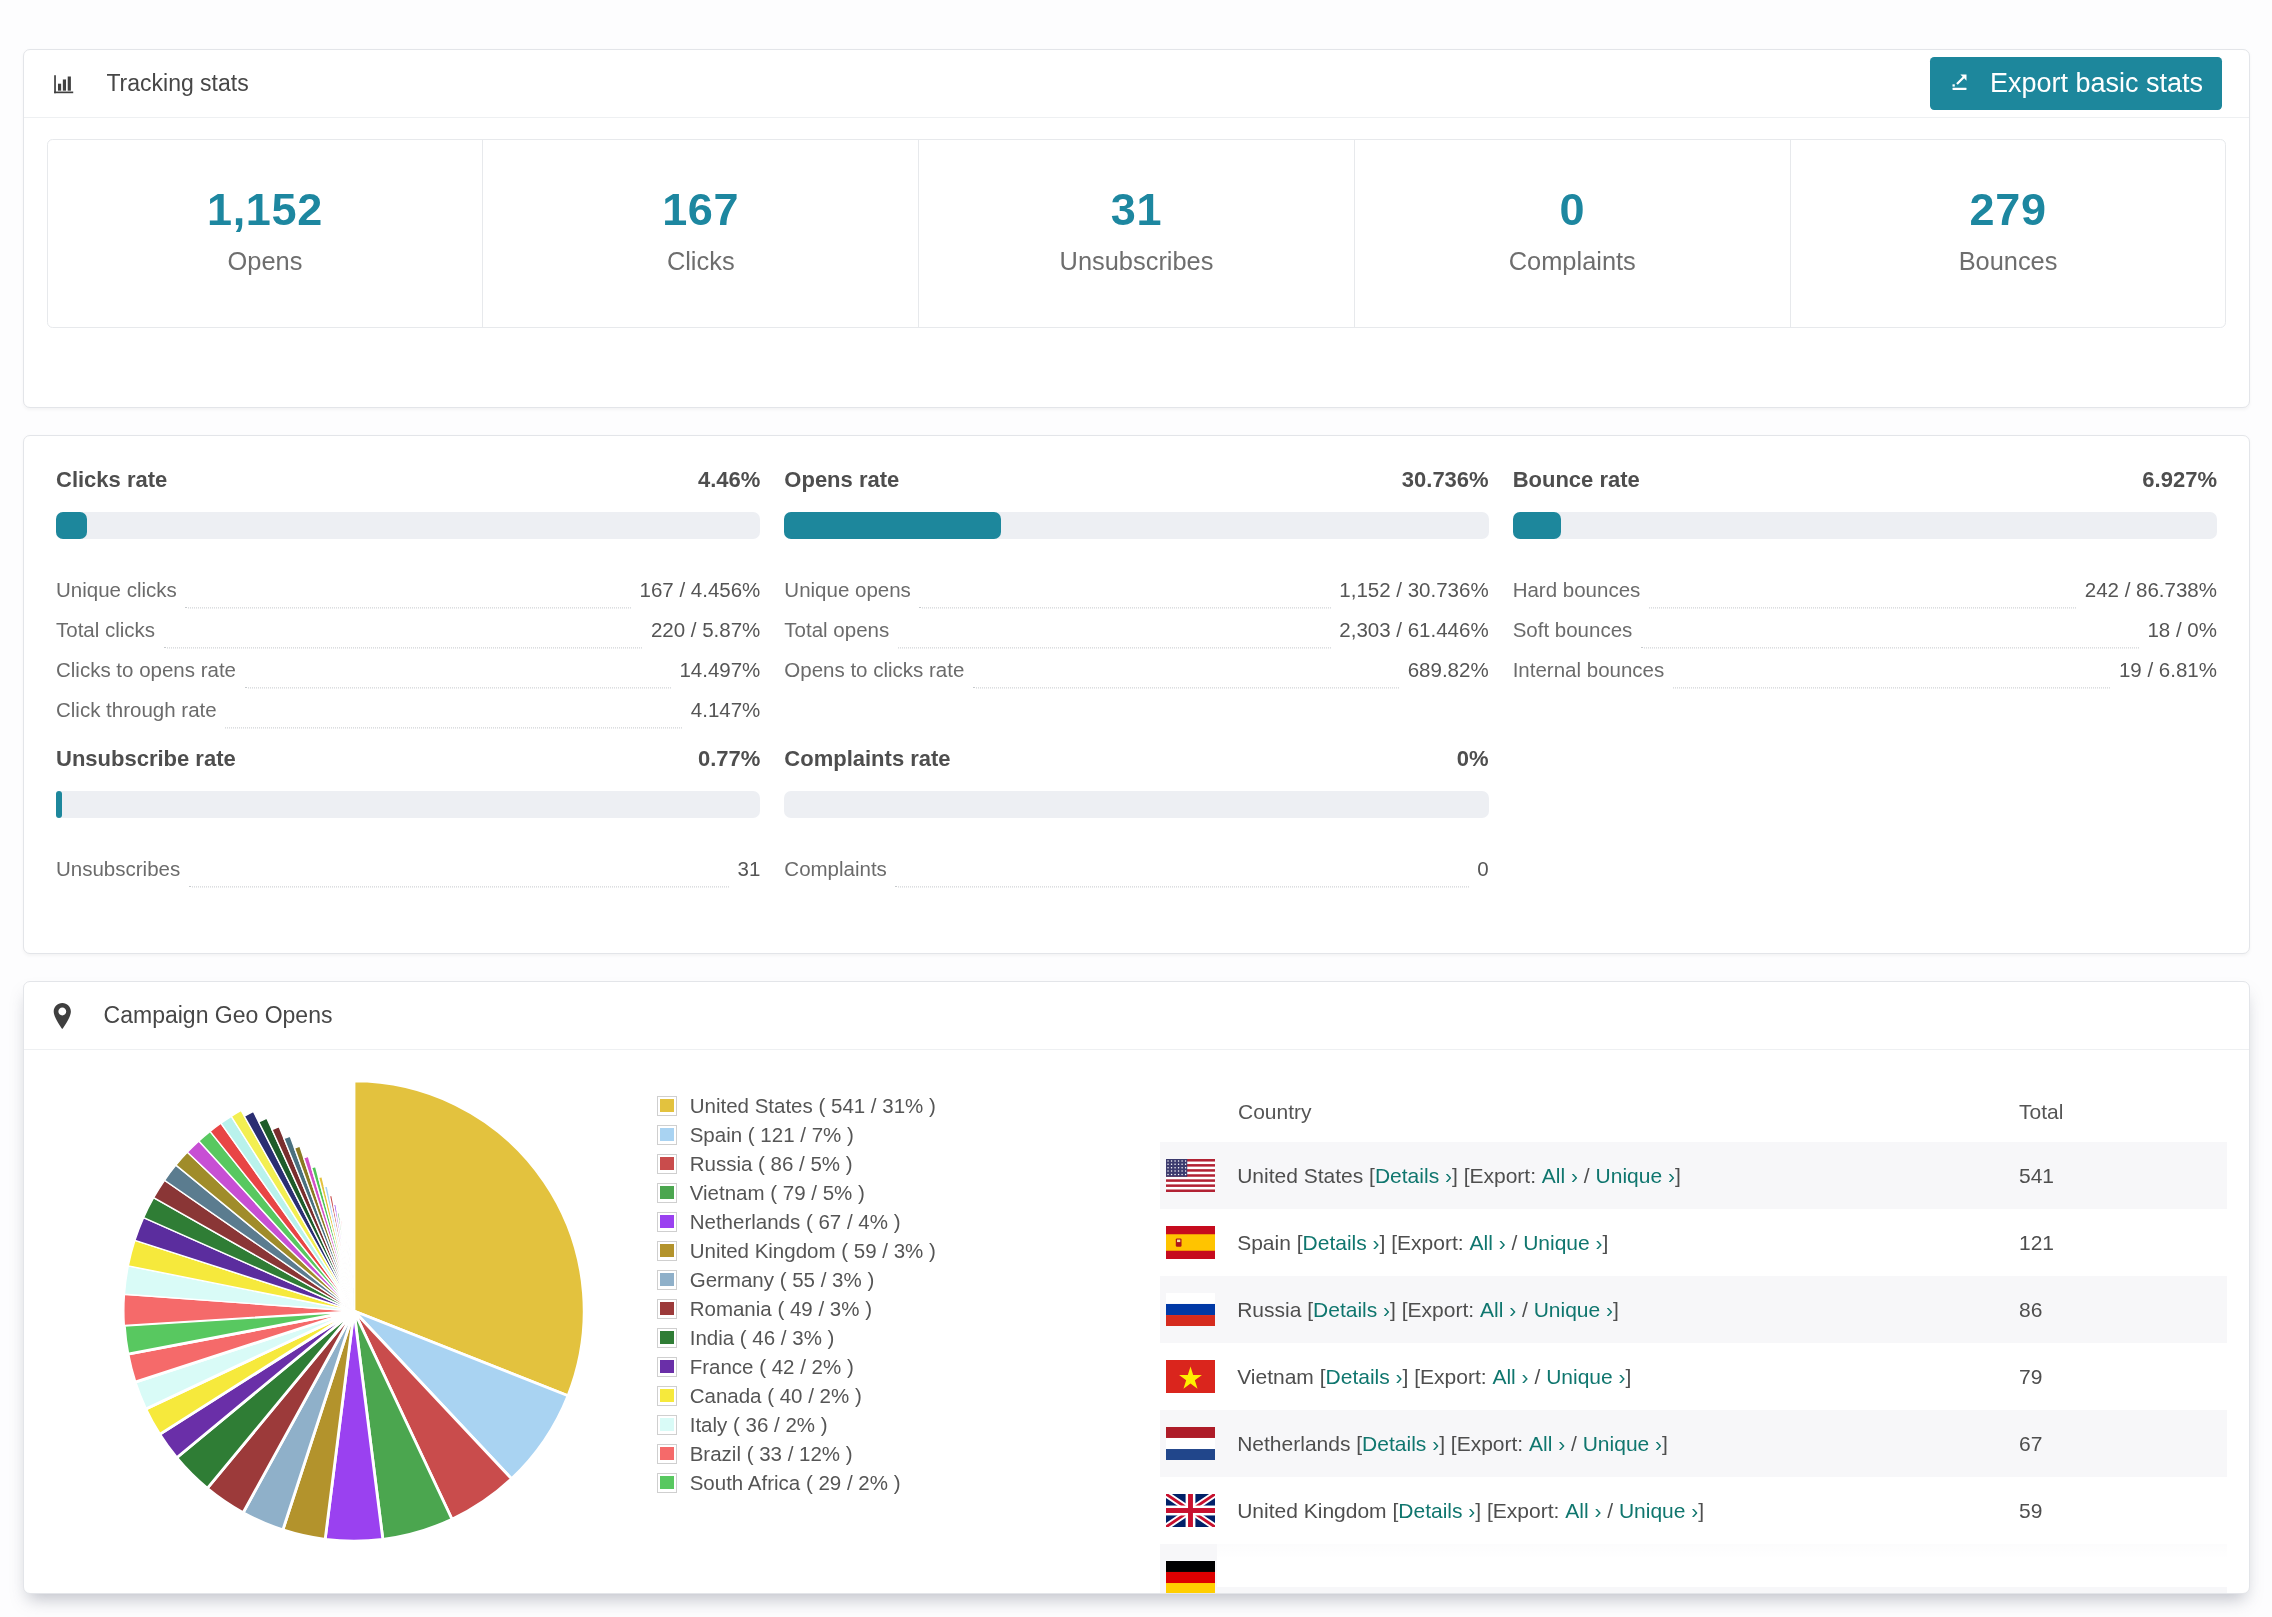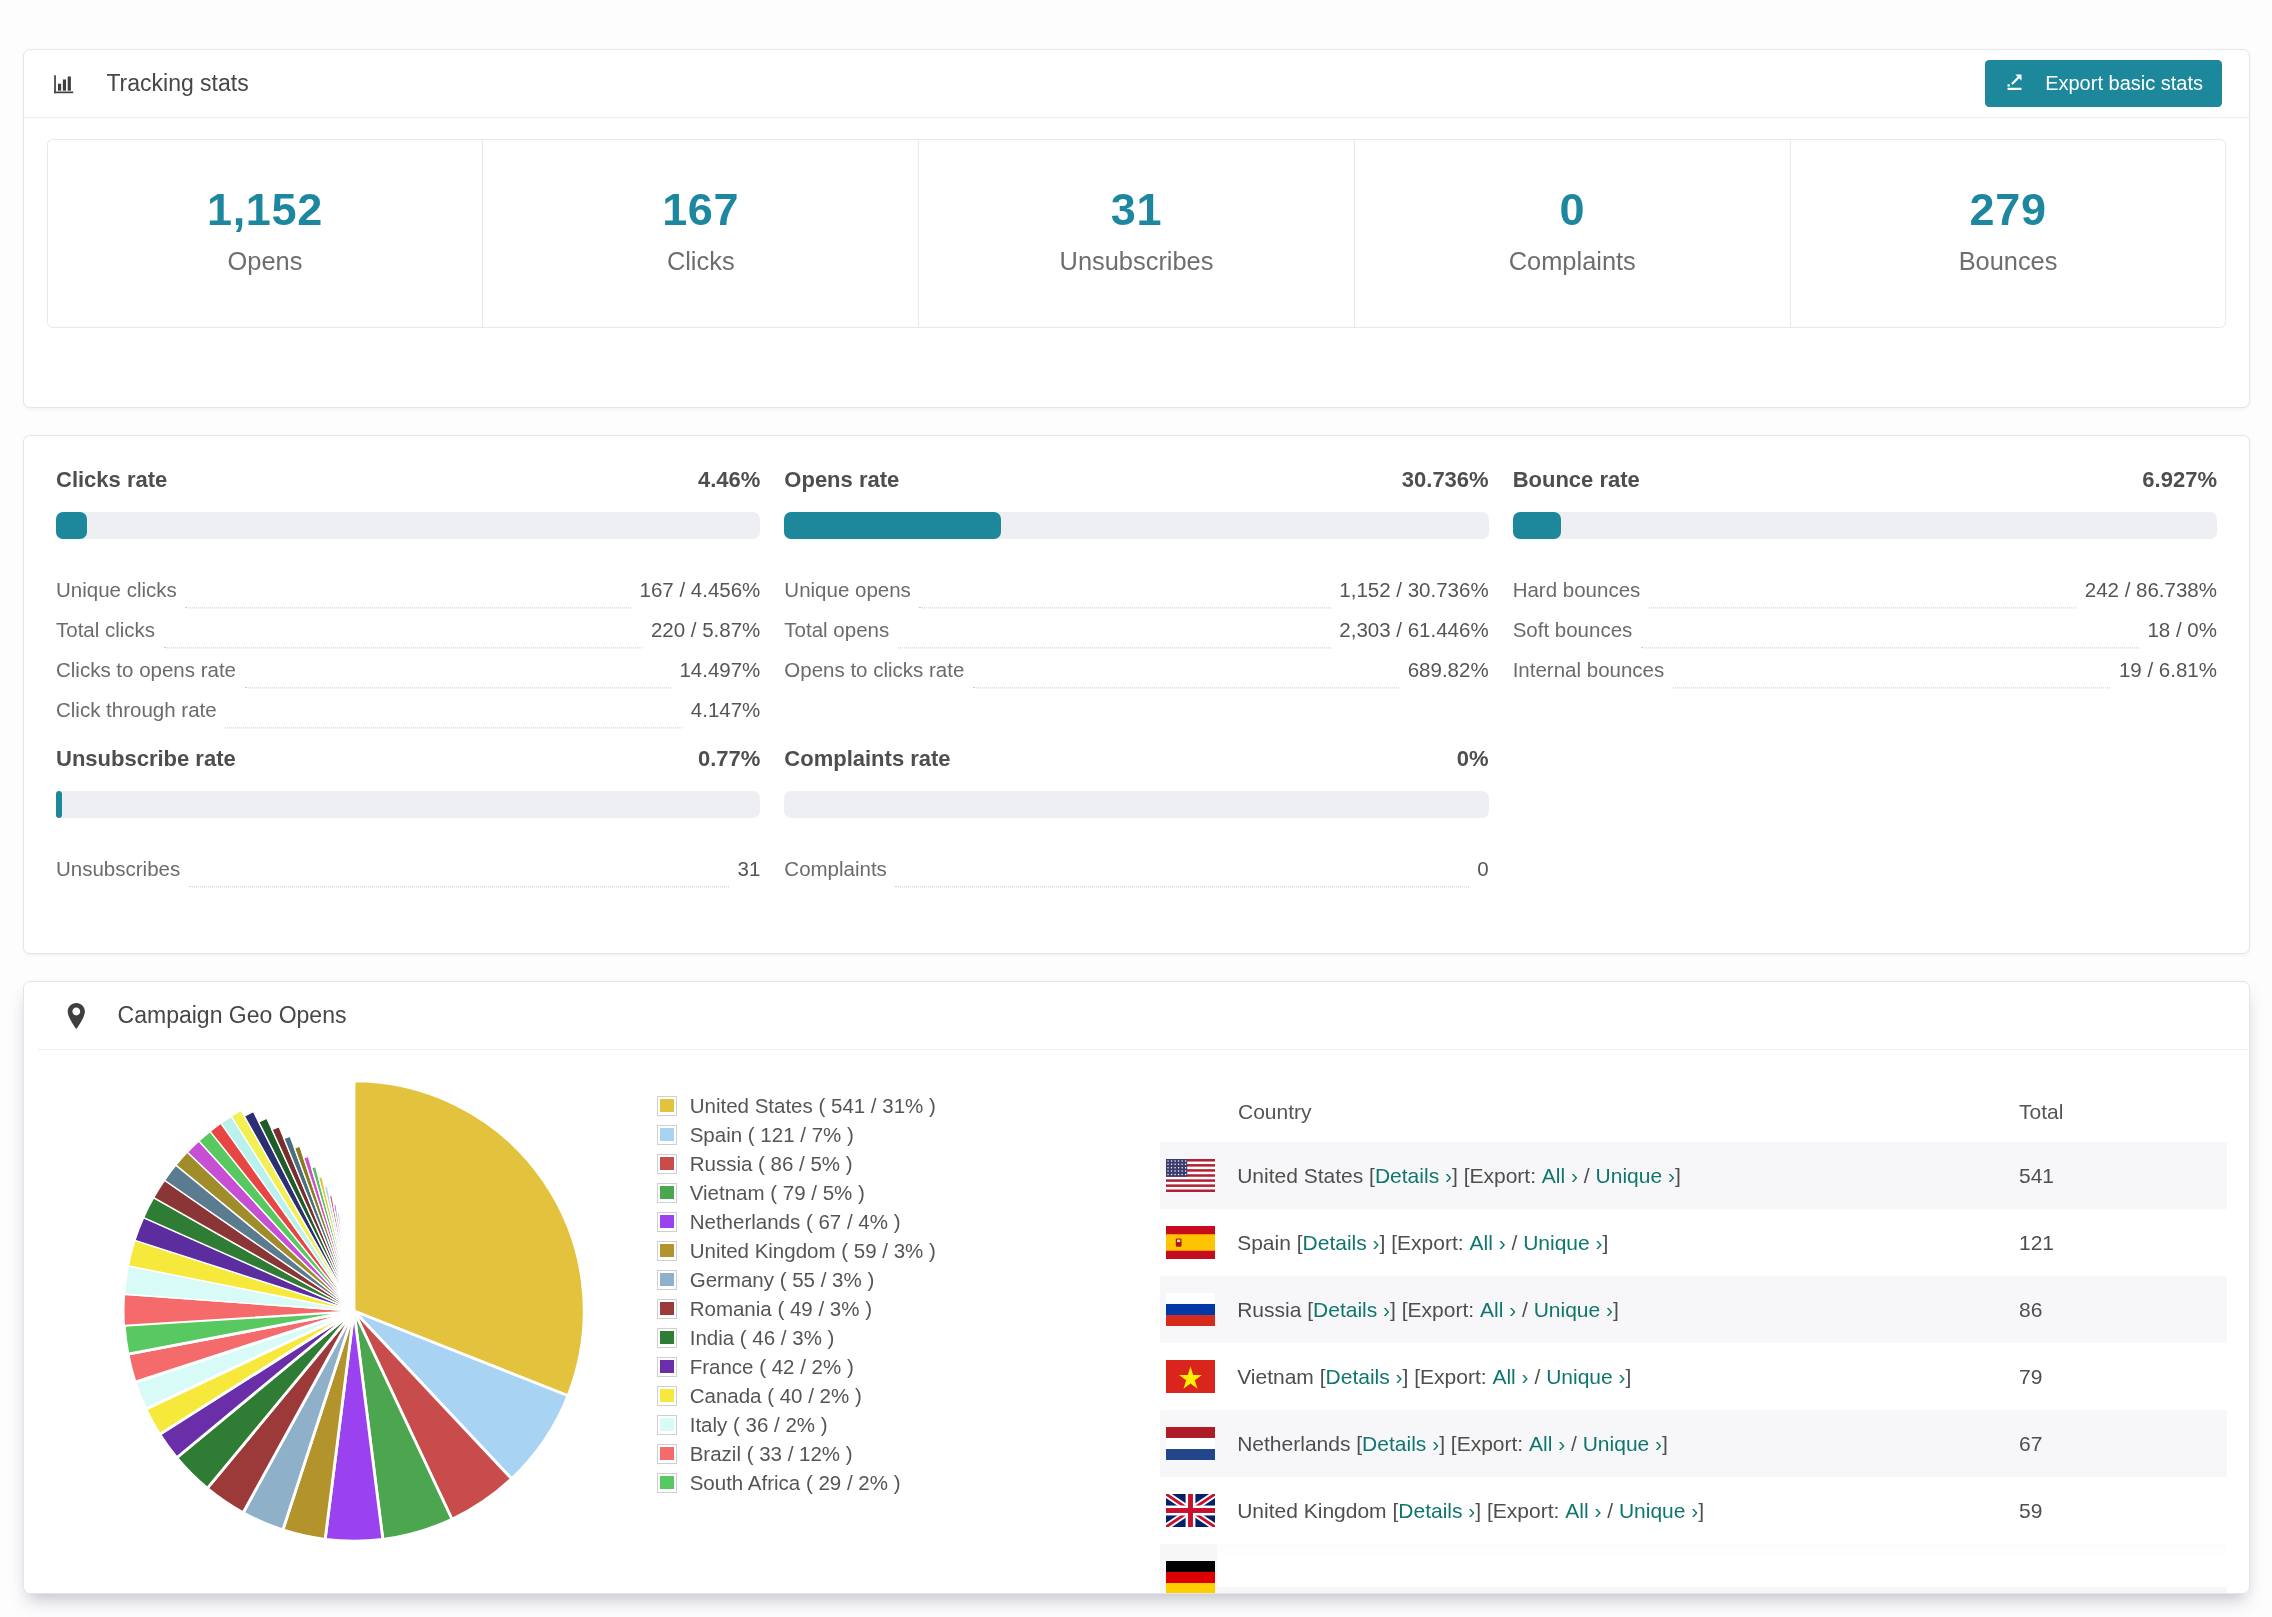--- a/index.html
+++ b/index.html
@@ -21,21 +21,21 @@
   
   #card-tracking { top:49px; height:359px; }
   .card-header {
     display:flex; align-items:center; justify-content:space-between;
     padding:0 27px; height:68px; border-bottom:0.7px solid #eef0f2;
   }
   .card-title { display:flex; align-items:center; gap:30px; font-size:23px; color:#474747; }
   .card-title svg { display:block; }
   .btn-primary {
     display:flex; align-items:center; gap:20px;
-    background:#1d879c; color:#fff; font-size:20px;
+    background:#1d879c; color:#fff; font-size:27px;
     padding:10.6px 19px; border:none; border-radius:4.2px; cursor:pointer;
     font-family:"Liberation Sans", sans-serif;
   }
   .stats-row {
     display:flex; margin:21px 22.6px 0;
     border:0.7px solid #e7e9ec; border-radius:5.6px; background:#fff;
   }
   .stat { flex:1; text-align:center; padding:44px 0 51px; }
   .stat + .stat { border-left:0.7px solid #e7e9ec; }
   .stat-value { font-size:45px; font-weight:bold; color:#1d87a0; letter-spacing:0.7px; }
@@ -52,21 +52,21 @@
   .rate-bar { height:27px; background:#edeff3; border-radius:7px; }
   .rate-fill { height:100%; background:#1d879c; border-radius:7px; }
   .rate-rows { margin-top:23px; }
   .rate-row { display:flex; align-items:flex-end; height:40px; font-size:20.5px; color:#6b6b6b; }
   .rate-row .leader { flex:1; border-bottom:1.4px dotted #c6c9cc; margin:0 8.5px; transform:translateY(6.4px); }
   .rate-row .val { color:#555; white-space:nowrap; }
 
   
   #card-geo { top:981px; height:613px; overflow:hidden;
     box-shadow:0 10px 17px -5.6px rgba(115,120,135,.45); }
-  #card-geo .card-header { border-bottom:0.7px solid #eef0f2; justify-content:flex-start;margin-left:14px; }
+  #card-geo .card-header { border-bottom:0.7px solid #eef0f2; justify-content:flex-start; }
   .geo-content { position:relative; height:537px; }
   #geo-pie { position:absolute; left:97px; top:28px; }
   .geo-legend { position:absolute; left:633px; top:41px; }
   .legend-item { display:flex; align-items:center; height:29px; font-size:20.5px; color:#555; }
   .legend-swatch { width:20px; height:20px; border:0.7px solid #cfcfcf; padding:2.1px; margin-right:12.7px; flex:none; }
   .legend-swatch > i { display:block; width:100%; height:100%; }
 
   .geo-table { position:absolute; left:1136px; right:22px; top:32px; font-size:21px; color:#4e4e4e; }
   .t-head { display:flex; align-items:center; height:60px; color:#555; }
   .t-row  { display:flex; align-items:center; height:67px; }

